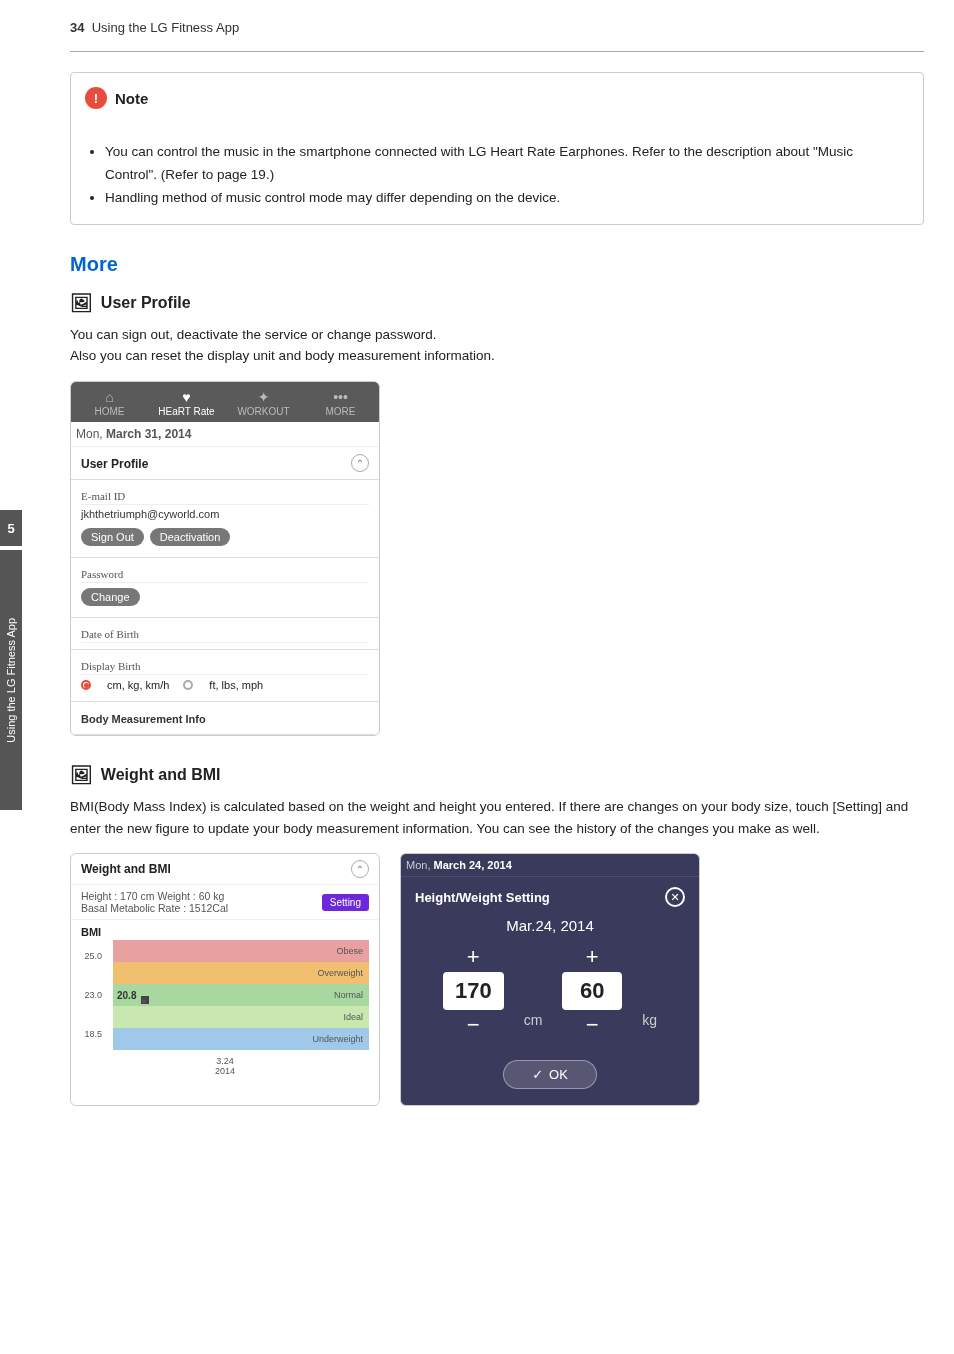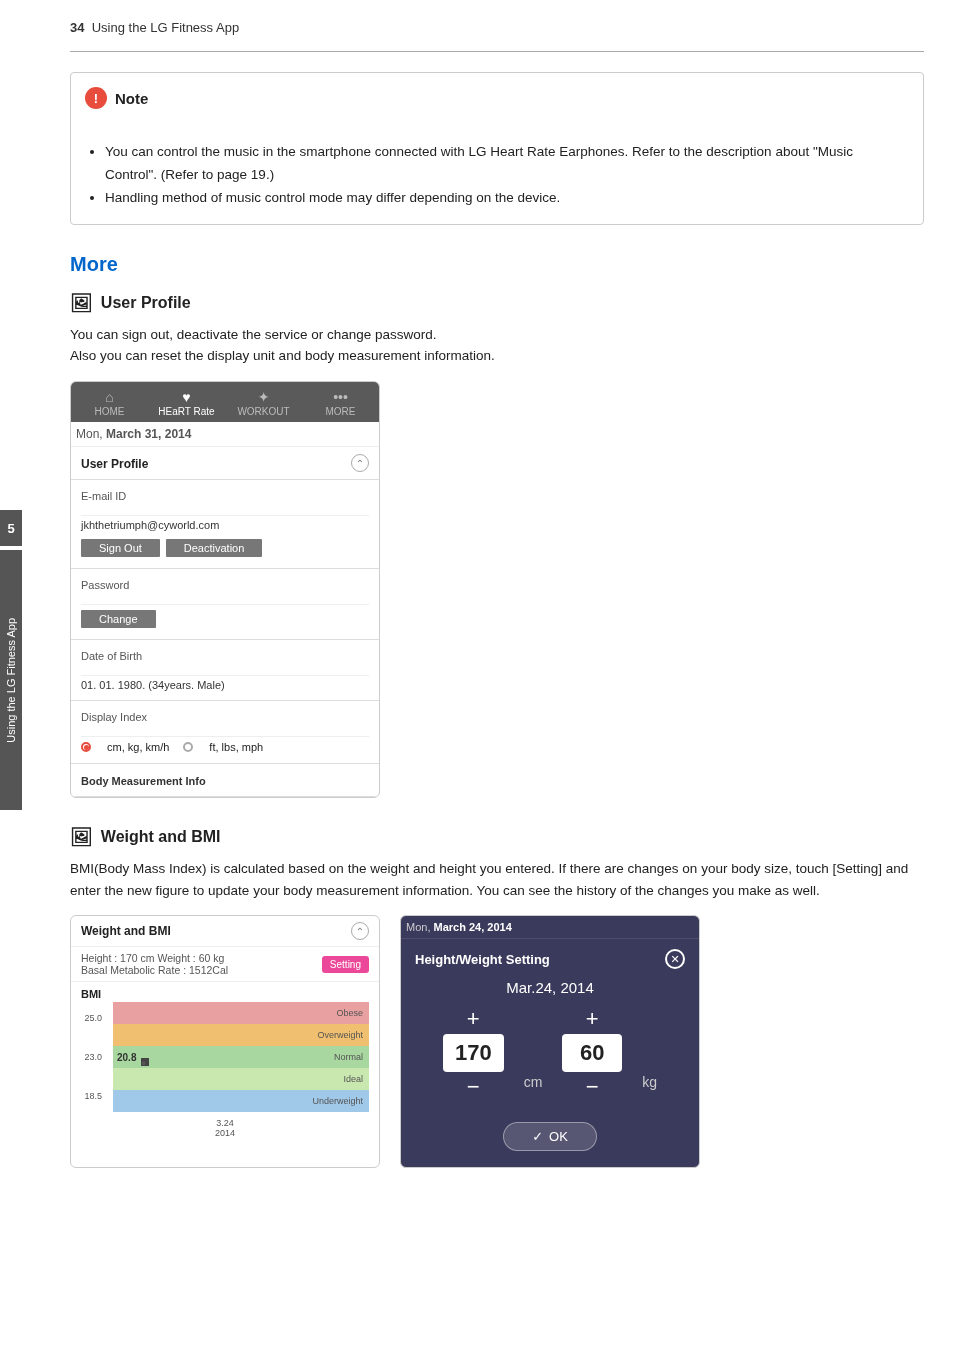--- a/index.html
+++ b/index.html
@@ -199,38 +199,39 @@
       border-radius: 50%;
       display: flex;
       align-items: center;
       justify-content: center;
       font-size: 10px;
       color: #777;
     }
     .field-label {
       font-size: 11px;
       color: #555;
-      padding: 4px 0 13px;
+      padding: 4px 0 2px;
       border-bottom: 1px solid #eee;
+      font-family: Liberation Serif, serif;
     }
     .field-value {
       font-size: 11px;
       color: #333;
       padding: 3px 0;
     }
     .btn-row {
       display: flex;
       gap: 6px;
       padding: 5px 0;
     }
     .small-btn {
-      padding: 3px 18px;
+      padding: 3px 10px;
       font-size: 11px;
       border: none;
-      border-radius: 1px;
+      border-radius: 9px;
       background: #777;
       color: #fff;
       cursor: pointer;
     }
     .radio-row {
       display: flex;
       align-items: center;
       gap: 14px;
       padding: 4px 0;
     }
@@ -313,21 +314,21 @@
       font-size: 10.5px;
       color: #555;
       display: flex;
       justify-content: space-between;
       align-items: center;
       border-bottom: 1px solid #eee;
     }
     .setting-btn {
       padding: 3px 8px;
       font-size: 10px;
-      background: #ec4899;
+      background: #6d28d9;
       color: #fff;
       border: none;
       border-radius: 3px;
       cursor: pointer;
     }
     .bmi-label {
       font-size: 11px;
       font-weight: bold;
       padding: 6px 10px 2px;
     }
@@ -529,25 +530,24 @@
 
       <div class="profile-section">
         <div class="field-label">Password</div>
         <div class="btn-row">
           <button class="small-btn">Change</button>
         </div>
       </div>
 
       <div class="profile-section">
         <div class="field-label">Date of Birth</div>
-        <div class="field-value">01. 01. 1980. (34years. Male)</div>
       </div>
 
       <div class="profile-section">
-        <div class="field-label">Display Index</div>
+        <div class="field-label">Display Birth</div>
         <div class="radio-row">
           <div class="radio-option">
             <div class="radio-dot filled"></div>
             <span>cm, kg, km/h</span>
           </div>
           <div class="radio-option">
             <div class="radio-empty"></div>
             <span>ft, lbs, mph</span>
           </div>
         </div>

